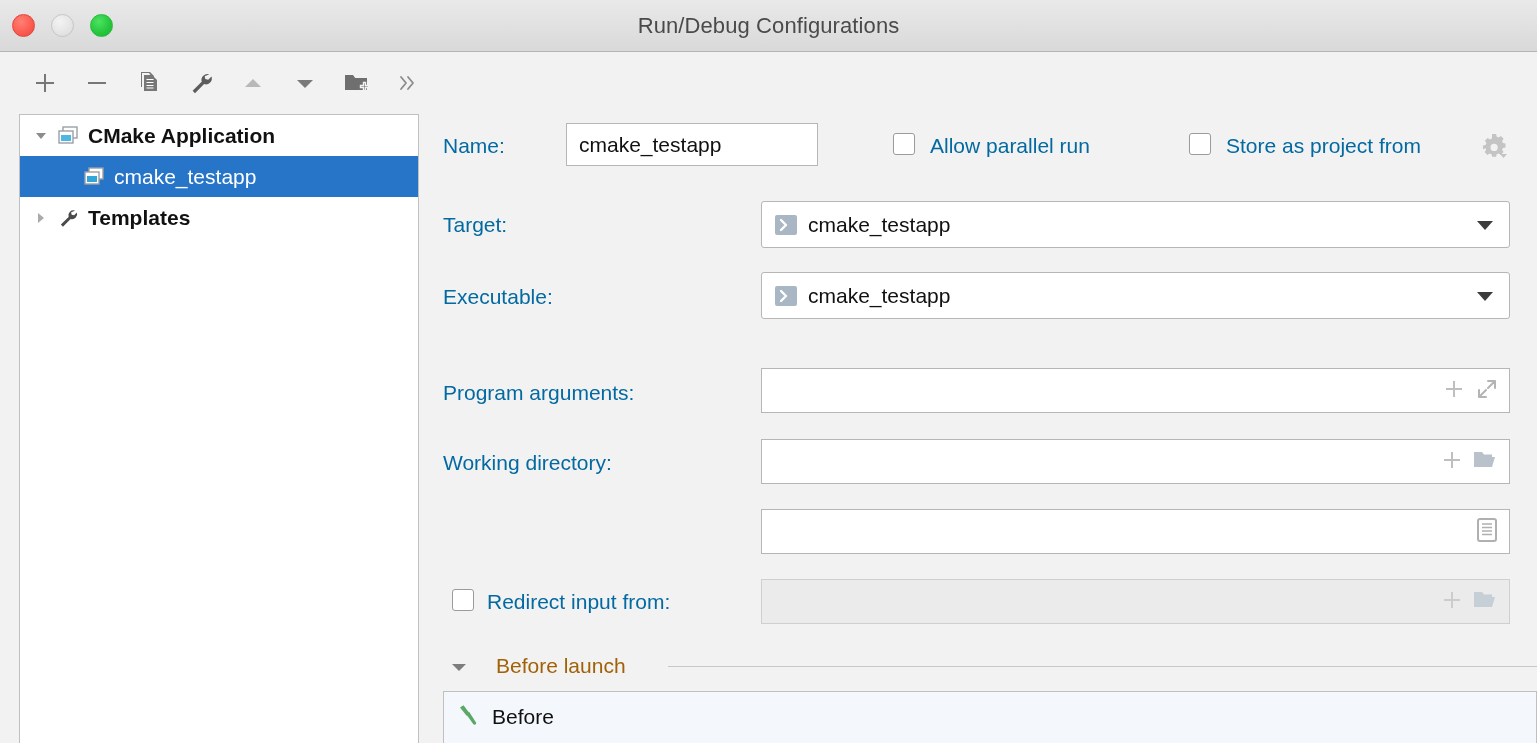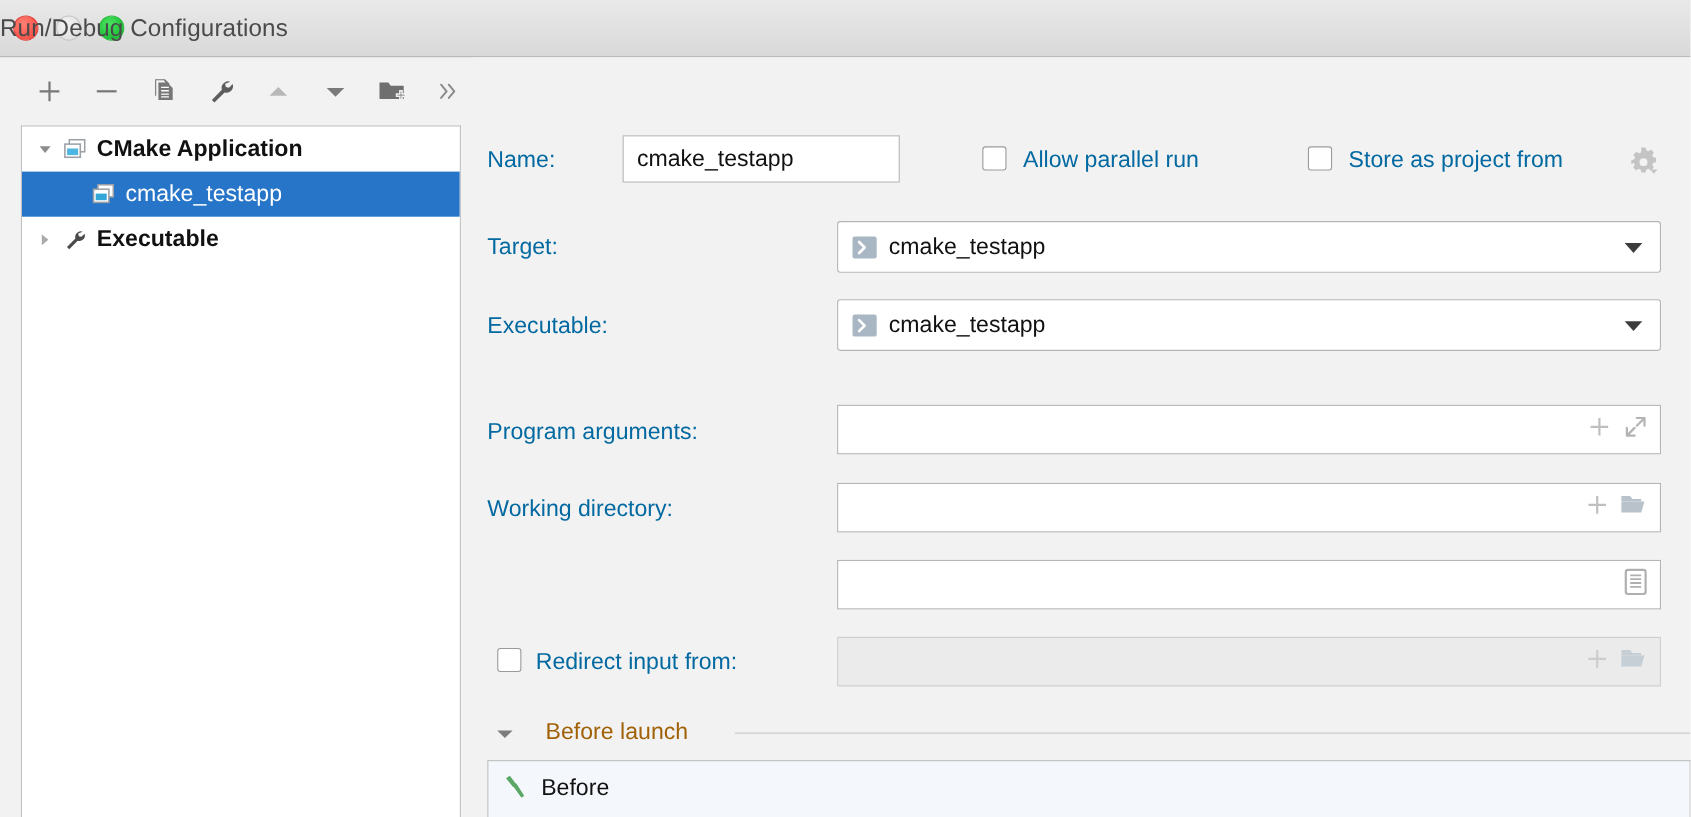--- a/index.html
+++ b/index.html
@@ -21,21 +21,21 @@
   #titlebar {
     position: absolute; left: 0; top: 0;
     width: 1537px; height: 52px;
     background: linear-gradient(to bottom, #e9e9e9 0%, #d9d9d9 100%);
     border-bottom: 1px solid #b4b4b4;
   }
   #title-text {
     position: absolute; left: 0; top: 0;
     width: 1537px; height: 51px;
     line-height: 51px;
-    text-align: left;
+    text-align: center;
     font-size: 22px;
     color: #4a4a4a;
     letter-spacing: 0.1px;
   }
   .traffic {
     position: absolute; top: 14px;
     width: 23px; height: 23px;
     border-radius: 50%;
   }
   #tl-close  { left: 12px;  background: radial-gradient(circle at 38% 32%, #ff8075 0%, #fb5d52 55%, #e9483f 100%); border: 1px solid #e0463d; }
@@ -297,21 +297,21 @@
       <span class="tree-twisty">
         <svg width="16" height="16" viewBox="0 0 16 16">
             <path d="M5 3l6 5-6 5z" fill="#aaaaaa"></path>
           </svg>
       </span>
       <span class="tree-icon">
         <svg width="24" height="22" viewBox="0 0 26 26">
           <path d="M21.4 4.3a6 6 0 0 0-7.7 7.4L4.6 20.8l2.4 2.4 9.1-9.1a6 6 0 0 0 7.4-7.7l-3.3 3.3-2.9-.6-.6-2.9z" fill="#4a4a4a"></path>
         </svg>
       </span>
-      <span class="tree-label">Executable</span>
+      <span class="tree-label">Templates</span>
     </div>
   </div>
 
   <div id="form">
 
     <div class="lbl" style="left:13px; top:80px;">Name:</div>
     <div class="tfield" style="left:136px; top:71px; width:252px; height:43px;">
       <span class="val" title="cmake_testapp">cmake_testapp</span>
     </div>
 

